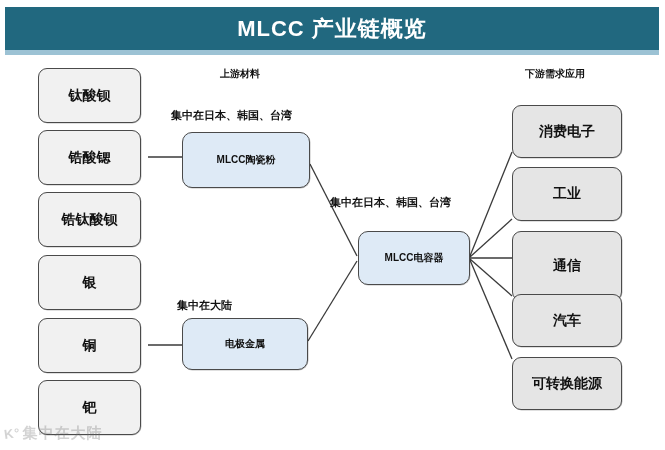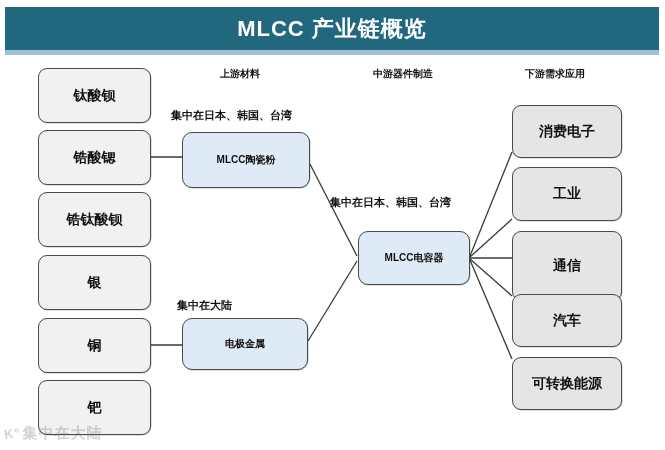--- a/index.html
+++ b/index.html
@@ -19,21 +19,21 @@
   }
   .col-up{left:175px;}
   .col-mid{left:338px;}
   .col-down{left:490px;}
   .box{
     position:absolute;display:flex;align-items:center;justify-content:center;
     font-weight:bold;font-size:14px;text-align:center;color:#111;
     border:1.5px solid #4a4a4a;box-sizing:border-box;
     box-shadow:0.5px 0.5px 0 rgba(0,0,0,0.25);
   }
-  .box-left{left:38px;width:113px;height:55px;background:#F1F1F1;border-radius:9px;}
+  .box-left{left:38px;width:103px;height:55px;background:#F1F1F1;border-radius:9px;}
   .box-midcol{background:#DEEAF6;border-radius:10px;font-size:10px;}
   .box-right{left:512px;width:110px;background:#e5e5e5;border-radius:9px;}
   .note{
     position:absolute;font-size:11px;font-weight:bold;color:#111;
     text-align:left;white-space:nowrap;
   }
   svg.lines{position:absolute;left:0;top:0;width:665px;height:450px;pointer-events:none;}
   .watermark{
     position:absolute;left:4px;top:424px;font-size:15px;font-weight:bold;
     color:rgba(110,110,110,0.30);letter-spacing:1px;display:flex;align-items:center;gap:2px;
@@ -44,21 +44,20 @@
 <body>
 
 <div class="canvas">
 
   <div class="title-bar">
     <span class="title">MLCC 产业链概览</span>
   </div>
   <div class="title-accent"></div>
 
   <div class="col-header col-up">上游材料</div>
-  <div class="col-header col-mid">中游器件制造</div>
   <div class="col-header col-down">下游需求应用</div>
 
   <svg class="lines" viewBox="0 0 665 450">
     <g stroke="#3a3a3a" stroke-width="1.3" fill="none">
       <path d="M148,157 L182,157"></path>
       <path d="M148,345 L182,345"></path>
       <path d="M310,164 L357,256"></path>
       <path d="M308,341 L357,261"></path>
       <path d="M470,256 L512,152"></path>
       <path d="M470,257 L512,219"></path>

